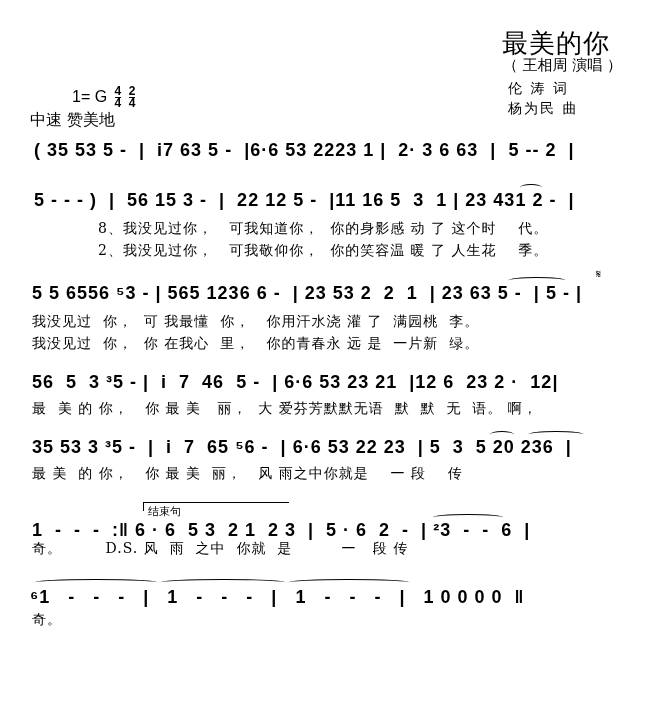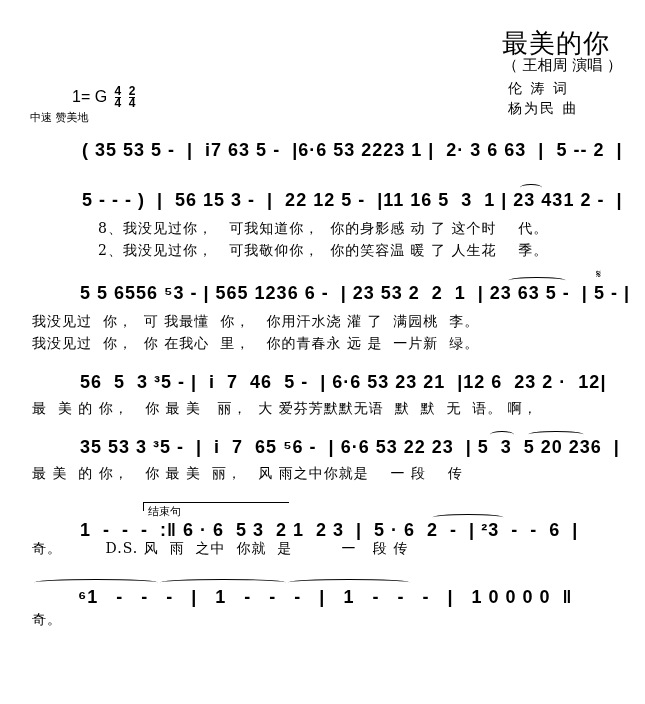--- a/index.html
+++ b/index.html
@@ -5,24 +5,24 @@
   html, body { margin: 0; padding: 0; background: #ffffff; }
   body { width: 645px; height: 704px; position: relative; overflow: hidden;
          font-family: "DejaVu Sans", sans-serif; color: #000; }
   .abs { position: absolute; white-space: nowrap; }
   .title { left: 0; width: 610px; top: 26px; text-align: right; font-size: 26px; font-weight: normal; letter-spacing: 1px; }
   .subtitle { left: 0; width: 610px; top: 56px; text-align: right; font-size: 15px; margin-left: 12px; }
   .key { left: 44px; top: 86px; font-size: 16px; font-family: Liberation Sans, sans-serif; margin-left: 28px; }
   .frac { display: inline-block; vertical-align: middle; text-align: center; font-size: 12px; line-height: 11px; font-weight: bold; margin-left: 3px; }
   .frac span { display: block; }
   .frac .num { border-bottom: 1px solid #000; }
-  .tempo { left: 30px; top: 110px; font-size: 11px; }
+  .tempo { left: 30px; top: 110px; font-size: 16px; }
   .credit { left: 508px; font-size: 14px; font-family: "DejaVu Serif", serif; letter-spacing: 2px; text-align: right; }
   .sys { left: 0; width: 645px; }
-  .mline { position: absolute; font-family: "Liberation Sans", sans-serif; font-weight: bold; font-size: 18px; letter-spacing: 1px; white-space: pre; margin-left: 48px; }
+  .mline { position: absolute; font-family: "Liberation Sans", sans-serif; font-weight: bold; font-size: 18px; letter-spacing: 1px; white-space: pre; }
   .lyric { position: absolute; font-family: "DejaVu Serif", serif; font-size: 14px; white-space: pre; letter-spacing: 1px; }
   .sign { position: absolute; font-size: 12px; font-family: "DejaVu Serif", serif; }
   .bracket { position: absolute; border-top: 1px solid #000; border-left: 1px solid #000; height: 8px; }
   .bracket-label { position: absolute; font-size: 11px; }
   .slur { position: absolute; border-top: 1px solid #000; border-radius: 50% 50% 0 0; height: 6px; }
 </style>
 </head>
 <body>
 
 <div class="abs title">最美的你</div>

